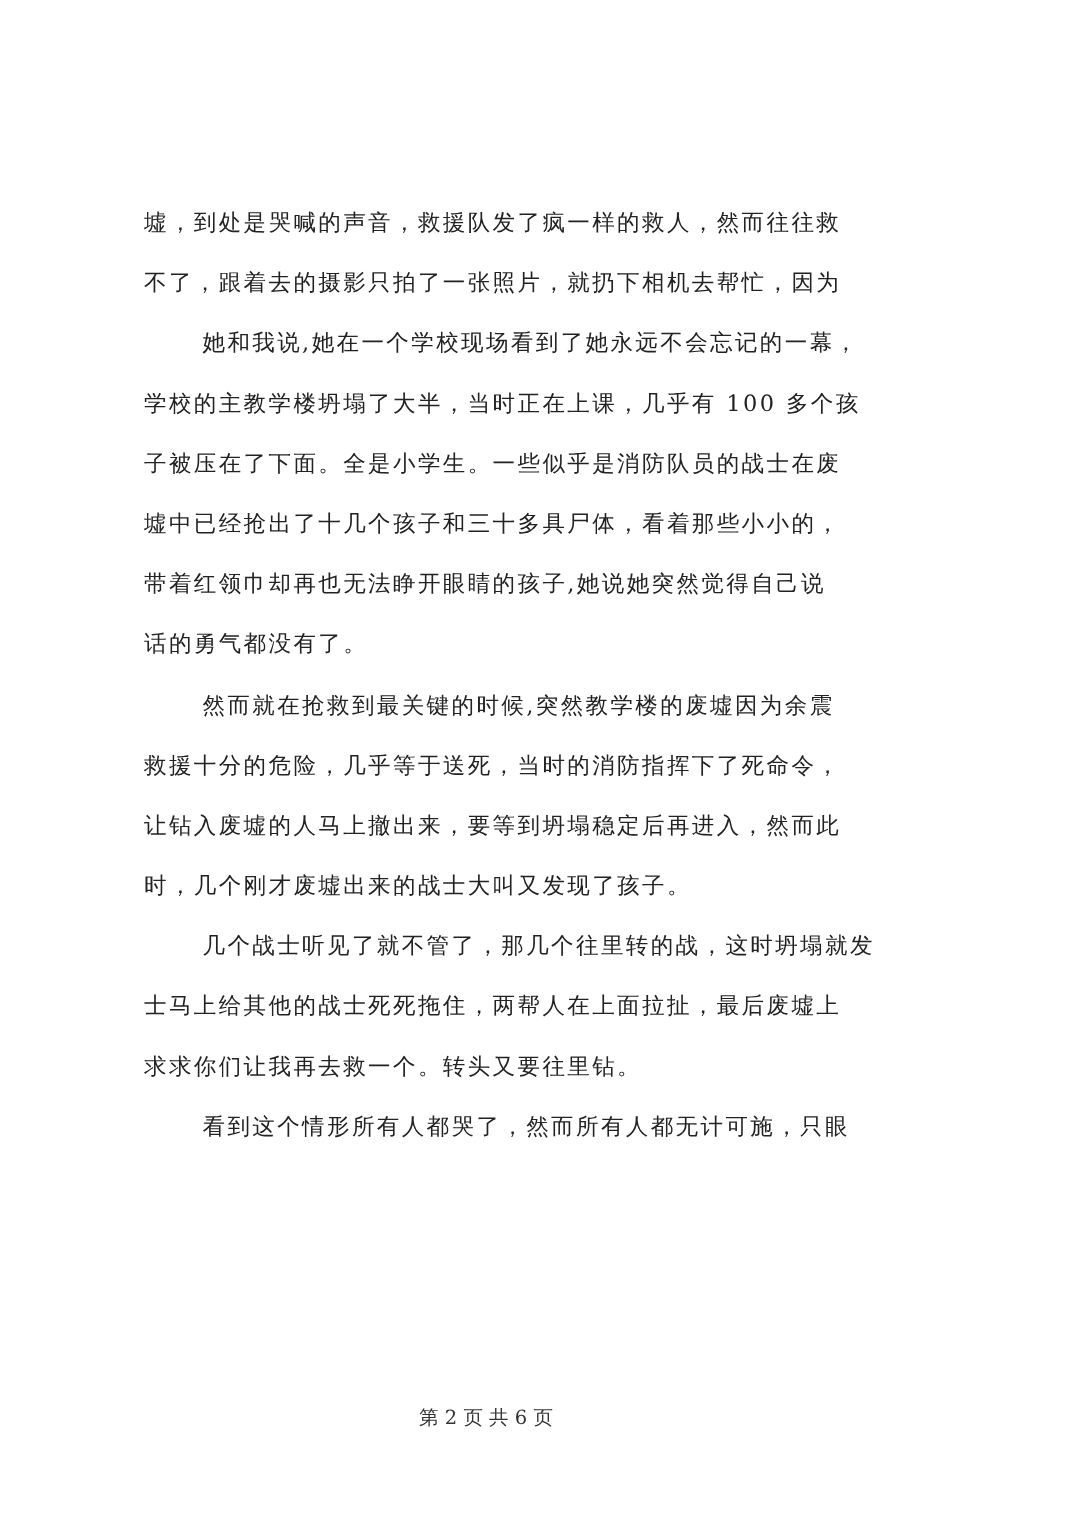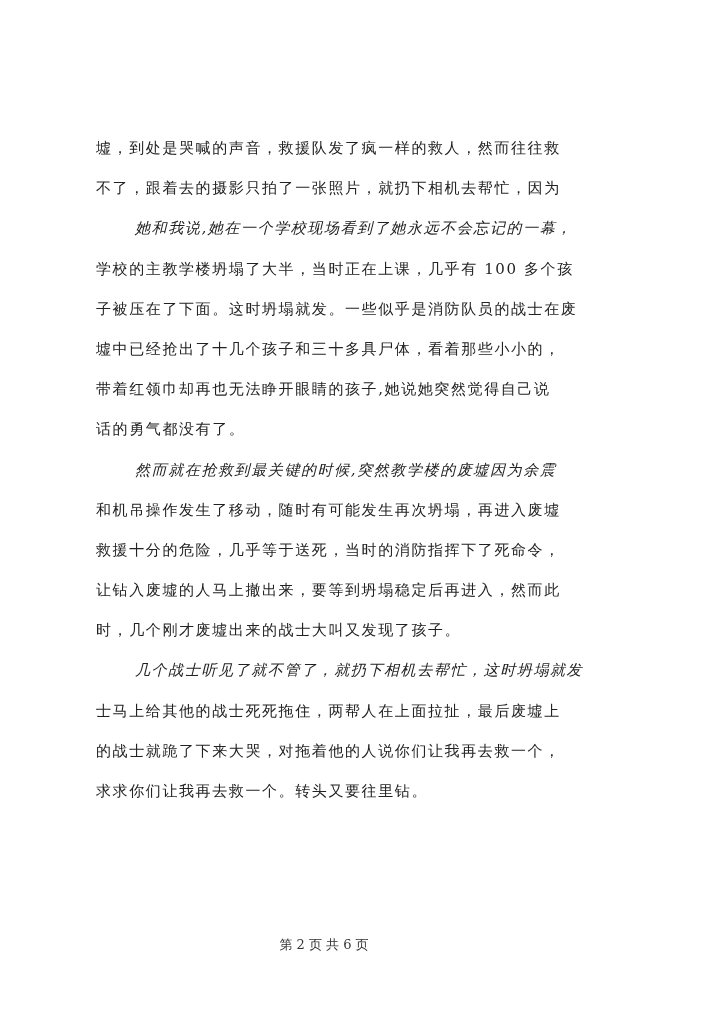--- a/index.html
+++ b/index.html
@@ -4,43 +4,42 @@
 <style>
   html, body { margin: 0; padding: 0; background: #ffffff; }
   body { width: 720px; height: 1018px; position: relative; overflow: hidden; }
   .page { position: absolute; left: 0; top: 0; width: 720px; height: 1018px; background: #fff; }
   .body-text {
     position: absolute; left: 96px; top: 128px; width: 548px;
     font-family: "DejaVu Serif", "Liberation Serif", serif;
     font-size: 15px; color: #222; letter-spacing: 1.6px;
   }
   .line { height: 40.2px; line-height: 40.2px; white-space: nowrap; }
-  .indent { padding-left: 39px; font-style: italic; }
+  .indent { padding-left: 39px; }
   .footer {
     position: absolute; left: 0; width: 648px; top: 936px; text-align: center;
     font-family: "DejaVu Serif", "Liberation Serif", serif; font-size: 13px; color: #333;
   }
 </style>
 </head>
 <body>
 
 <div class="page">
   <div class="body-text" id="body-text">
       <div class="line">墟，到处是哭喊的声音，救援队发了疯一样的救人，然而往往救</div>
       <div class="line">不了，跟着去的摄影只拍了一张照片，就扔下相机去帮忙，因为</div>
       <div class="line indent">她和我说,她在一个学校现场看到了她永远不会忘记的一幕，</div>
       <div class="line">学校的主教学楼坍塌了大半，当时正在上课，几乎有 100 多个孩</div>
-      <div class="line">子被压在了下面。这时坍塌就发。一些似乎是消防队员的战士在废</div>
+      <div class="line">子被压在了下面。全是小学生。一些似乎是消防队员的战士在废</div>
       <div class="line">墟中已经抢出了十几个孩子和三十多具尸体，看着那些小小的，</div>
       <div class="line">带着红领巾却再也无法睁开眼睛的孩子,她说她突然觉得自己说</div>
       <div class="line">话的勇气都没有了。</div>
       <div class="line indent">然而就在抢救到最关键的时候,突然教学楼的废墟因为余震</div>
-      <div class="line">和机吊操作发生了移动，随时有可能发生再次坍塌，再进入废墟</div>
       <div class="line">救援十分的危险，几乎等于送死，当时的消防指挥下了死命令，</div>
       <div class="line">让钻入废墟的人马上撤出来，要等到坍塌稳定后再进入，然而此</div>
       <div class="line">时，几个刚才废墟出来的战士大叫又发现了孩子。</div>
-      <div class="line indent">几个战士听见了就不管了，就扔下相机去帮忙，这时坍塌就发</div>
+      <div class="line indent">几个战士听见了就不管了，那几个往里转的战，这时坍塌就发</div>
       <div class="line">士马上给其他的战士死死拖住，两帮人在上面拉扯，最后废墟上</div>
-      <div class="line">的战士就跪了下来大哭，对拖着他的人说你们让我再去救一个，</div>
       <div class="line">求求你们让我再去救一个。转头又要往里钻。</div>
+      <div class="line indent">看到这个情形所有人都哭了，然而所有人都无计可施，只眼</div>
     </div>
   <div class="footer">第 2 页  共 6 页</div>
 </div>
 
 </body></html>

